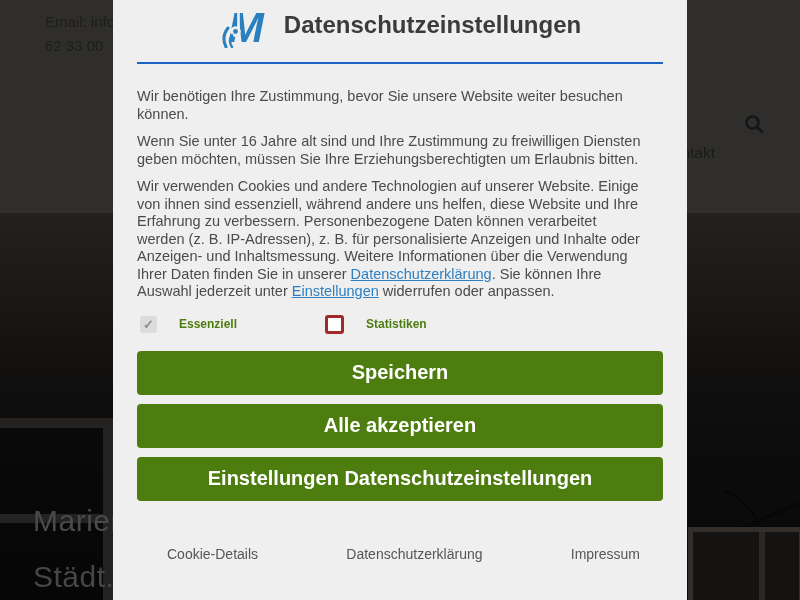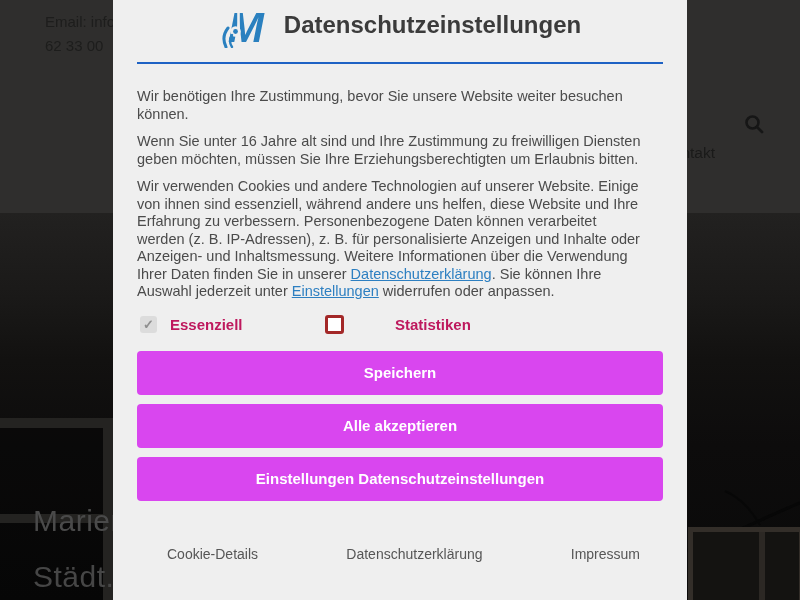--- a/index.html
+++ b/index.html
@@ -56,32 +56,32 @@
   .modal-title{font-size:24px;font-weight:bold;color:#3b3b3b;}
   .modal-divider{margin-top:14px;height:2px;background:#1e62c4;border:0;}
   .modal p{
     margin:10px 16px 0 0;font-size:14.5px;line-height:17.5px;color:#4b4b4b;
   }
   .modal p.first{margin-top:24px;}
   .modal a{color:#2d7fc1;text-decoration:underline;cursor:pointer;}
   .consent-row{display:flex;align-items:center;margin-top:14px;}
   .consent-item{display:flex;align-items:center;}
   .consent-item.c1{width:185px;margin-left:3px;}
-  .consent-item.c2{width:201px;gap:38px;}
+  .consent-item.c2{width:201px;}
   .cbx{
     width:17px;height:17px;border-radius:3px;flex:0 0 auto;
     display:flex;align-items:center;justify-content:center;
   }
   .cbx.disabled{background:#dcdcdc;color:#8f8f8f;font-size:13px;font-weight:bold;}
   .cbx.empty{background:#ffffff;border:3px solid #a32828;width:13px;height:13px;cursor:pointer;}
-  .cbx-label{margin-left:13px;font-size:15px;font-weight:bold;color:#be185d;}
+  .cbx-label{margin-left:22px;font-size:12px;font-weight:bold;color:#4d7c0f;}
   .consent-btn{
     display:block;width:100%;height:44px;margin-top:9px;
-    background:#d946ef;border:0;border-radius:4px;cursor:pointer;
-    color:#ffffff;font-size:15px;font-weight:bold;
+    background:#4d7c0f;border:0;border-radius:4px;cursor:pointer;
+    color:#ffffff;font-size:20px;font-weight:bold;
     font-family:"Liberation Sans",sans-serif;
   }
   .consent-btn.firstbtn{margin-top:17px;}
   .modal-footer{
     margin-top:45px;display:flex;justify-content:space-between;
     padding:0 23px 0 30px;
   }
   .modal-footer span{font-size:14px;color:#565656;cursor:pointer;}
 </style>
 </head>

